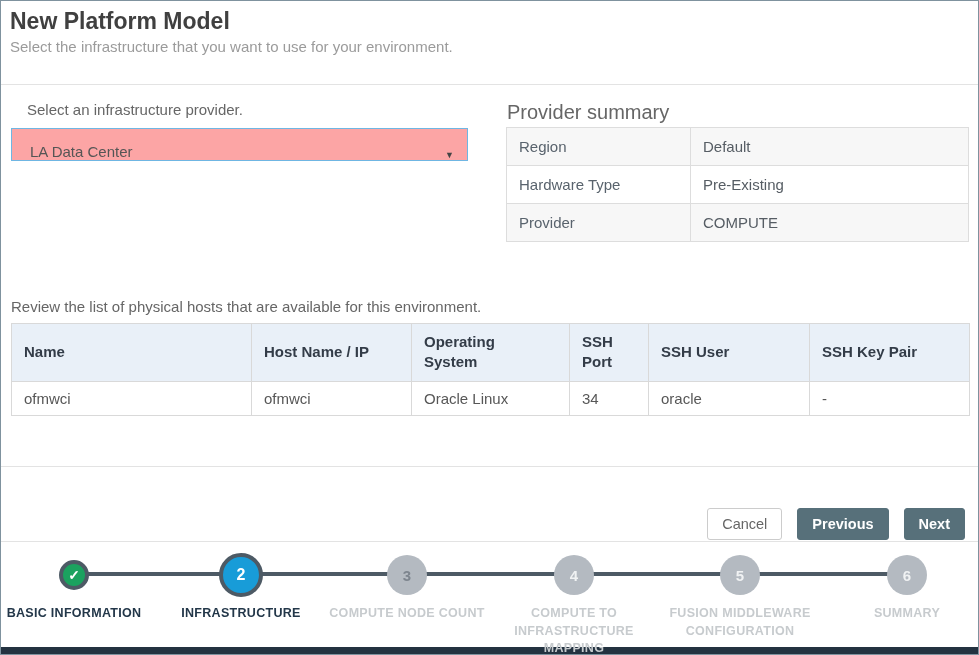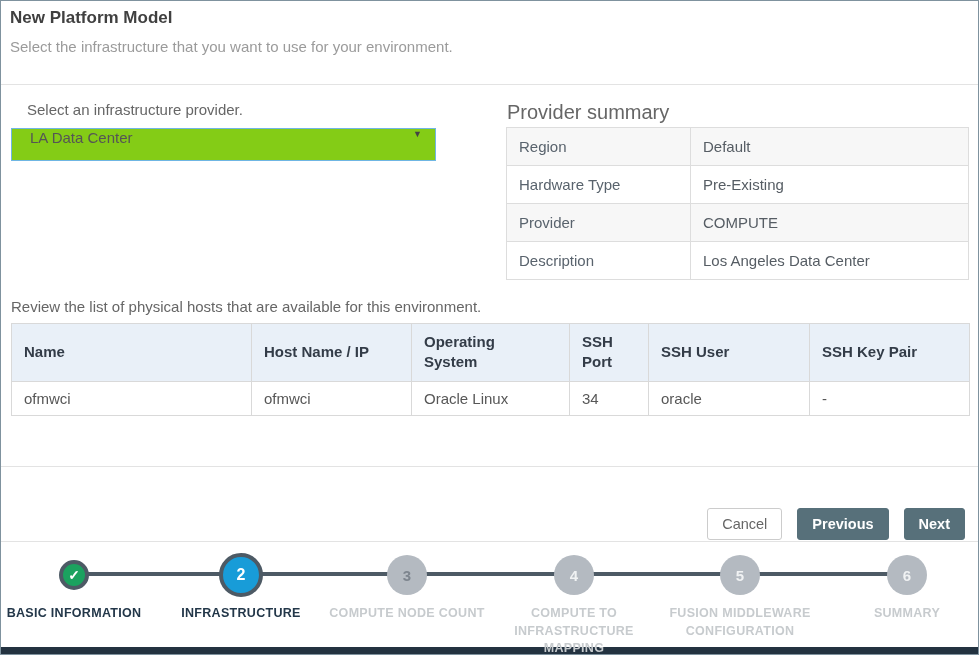--- a/index.html
+++ b/index.html
@@ -6,27 +6,27 @@
   body { background:#e8e8e8; font-family:"Liberation Sans", sans-serif; }
   .screen {
     position:relative; width:979px; height:655px; background:#fff;
     border:1px solid #7f929e; overflow:hidden; color:#555;
   }
   .bottom-bar { position:absolute; left:0; right:0; bottom:0; height:7px; background:#233240; }
 
   .divider { position:absolute; left:0; right:0; height:1px; background:#e3e3e3; }
   .divider.d1 { top:83px; } .divider.d2 { top:465px; } .divider.d3 { top:540px; }
 
-  .page-title { position:absolute; left:9px; top:7px; font-size:17px; font-weight:bold; color:#404040; }
+  .page-title { position:absolute; left:9px; top:7px; font-size:23px; font-weight:bold; color:#404040; }
   .page-subtitle { position:absolute; left:9px; top:37px; font-size:15px; color:#9b9b9b; }
 
   .select-label { position:absolute; left:26px; top:100px; font-size:15px; color:#666; }
   .provider-select {
-    position:absolute; left:10px; top:127px; width:425px; height:33px;
-    border:1px solid #6fb6e3; background:#84cc16; display:flex; align-items:flex-start;
+    position:absolute; left:10px; top:127px; width:457px; height:33px;
+    border:1px solid #6fb6e3; background:#fca5a5; display:flex; align-items:flex-end;
     cursor:pointer;
   }
   .provider-select .value { padding-left:18px; font-size:15px; color:#555; flex:1; }
   .provider-select .arrow { font-size:9px; color:#444; padding-right:13px; }
 
   .summary-title { position:absolute; left:506px; top:100px; font-size:20px; color:#666; }
   .summary-table {
     position:absolute; left:505px; top:126px; width:463px;
     border-collapse:collapse; font-size:15px;
   }
@@ -105,24 +105,20 @@
         <td class="val">Default</td>
       </tr>
       <tr>
         <td class="lbl">Hardware Type</td>
         <td class="val">Pre-Existing</td>
       </tr>
       <tr>
         <td class="lbl">Provider</td>
         <td class="val">COMPUTE</td>
       </tr>
-      <tr>
-        <td class="lbl">Description</td>
-        <td class="val">Los Angeles Data Center</td>
-      </tr>
     </tbody>
   </table>
 
   <div class="hosts-desc">Review the list of physical hosts that are available for this environment.</div>
   <table class="hosts-table">
     <colgroup>
       <col style="width:240px">
         <col style="width:160px">
         <col style="width:158px">
       <col style="width:79px">

